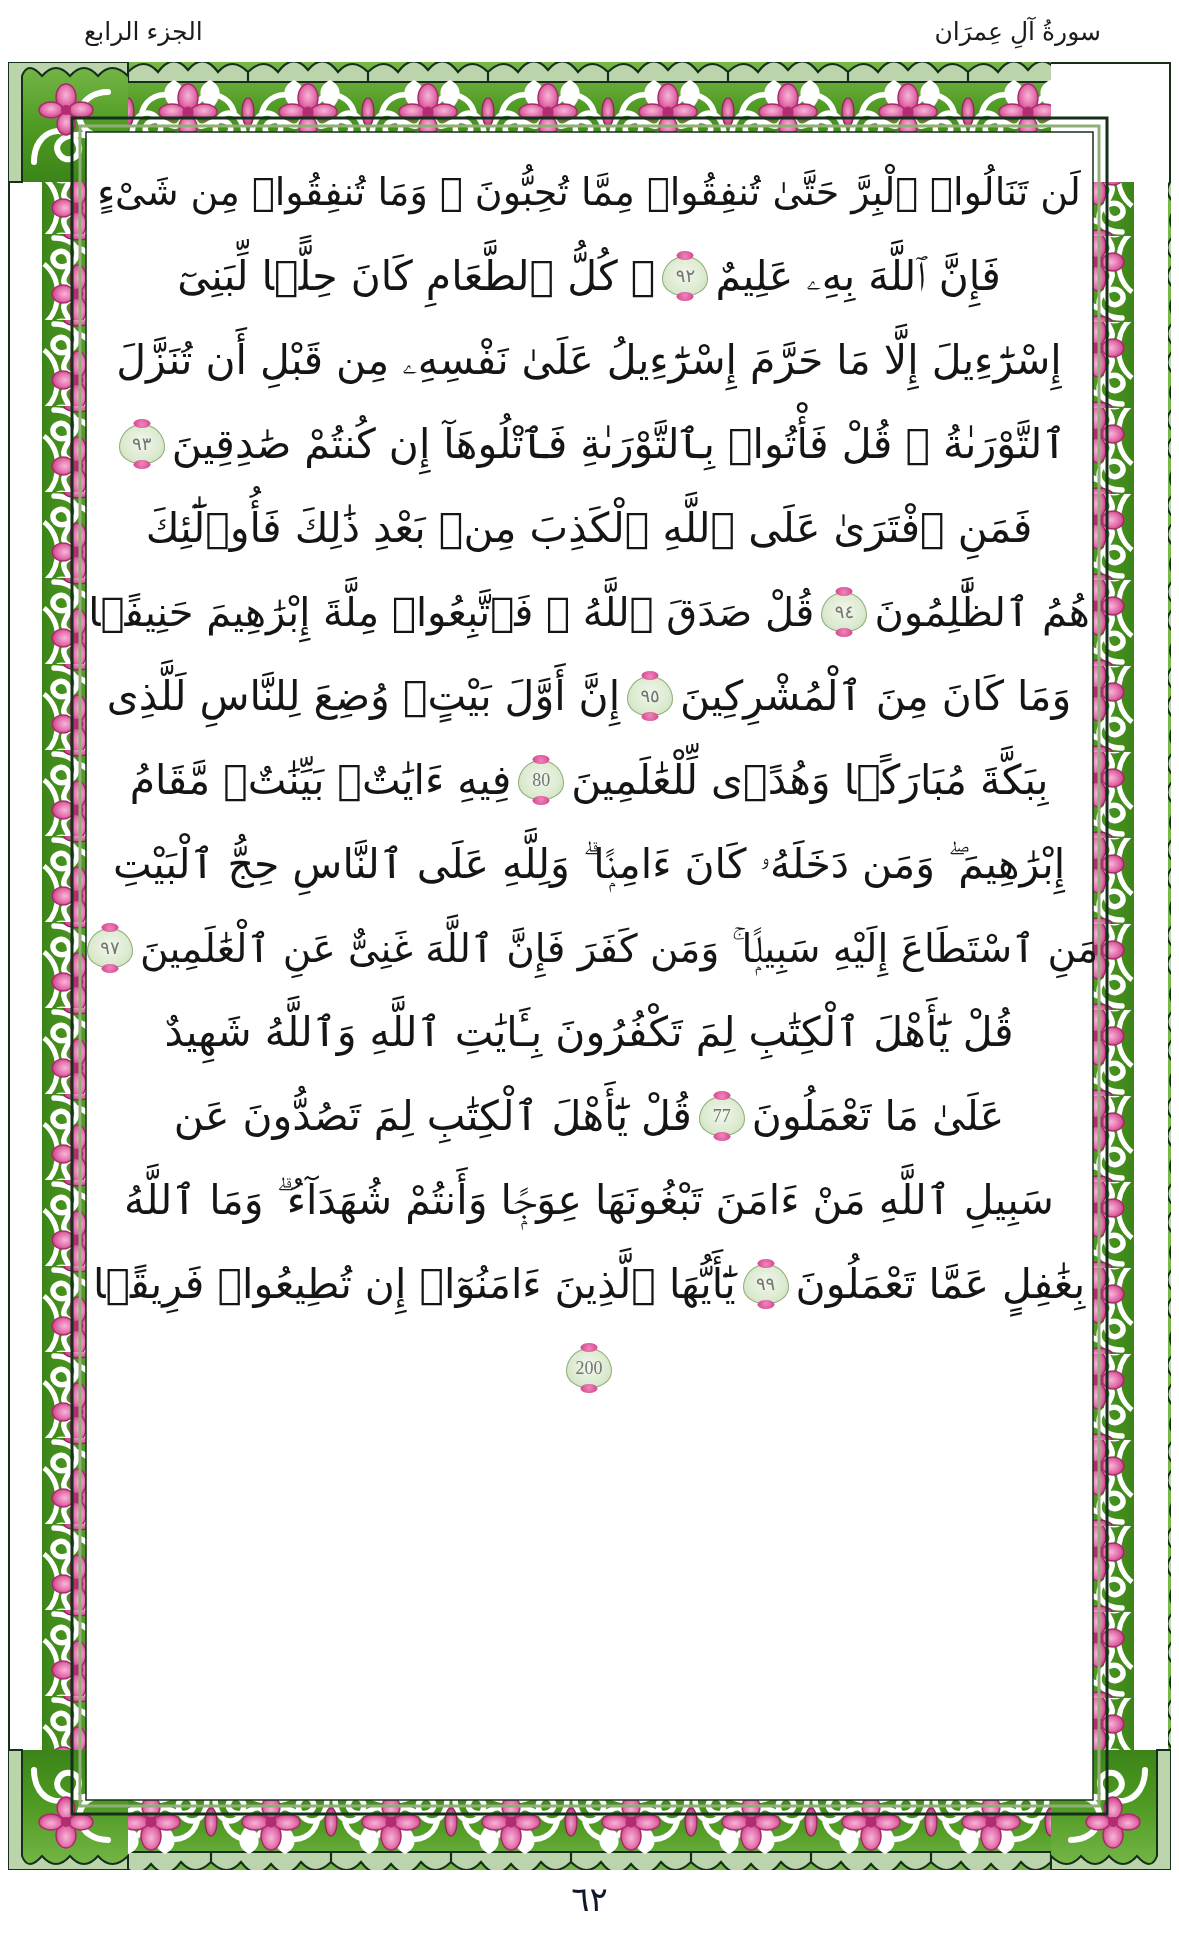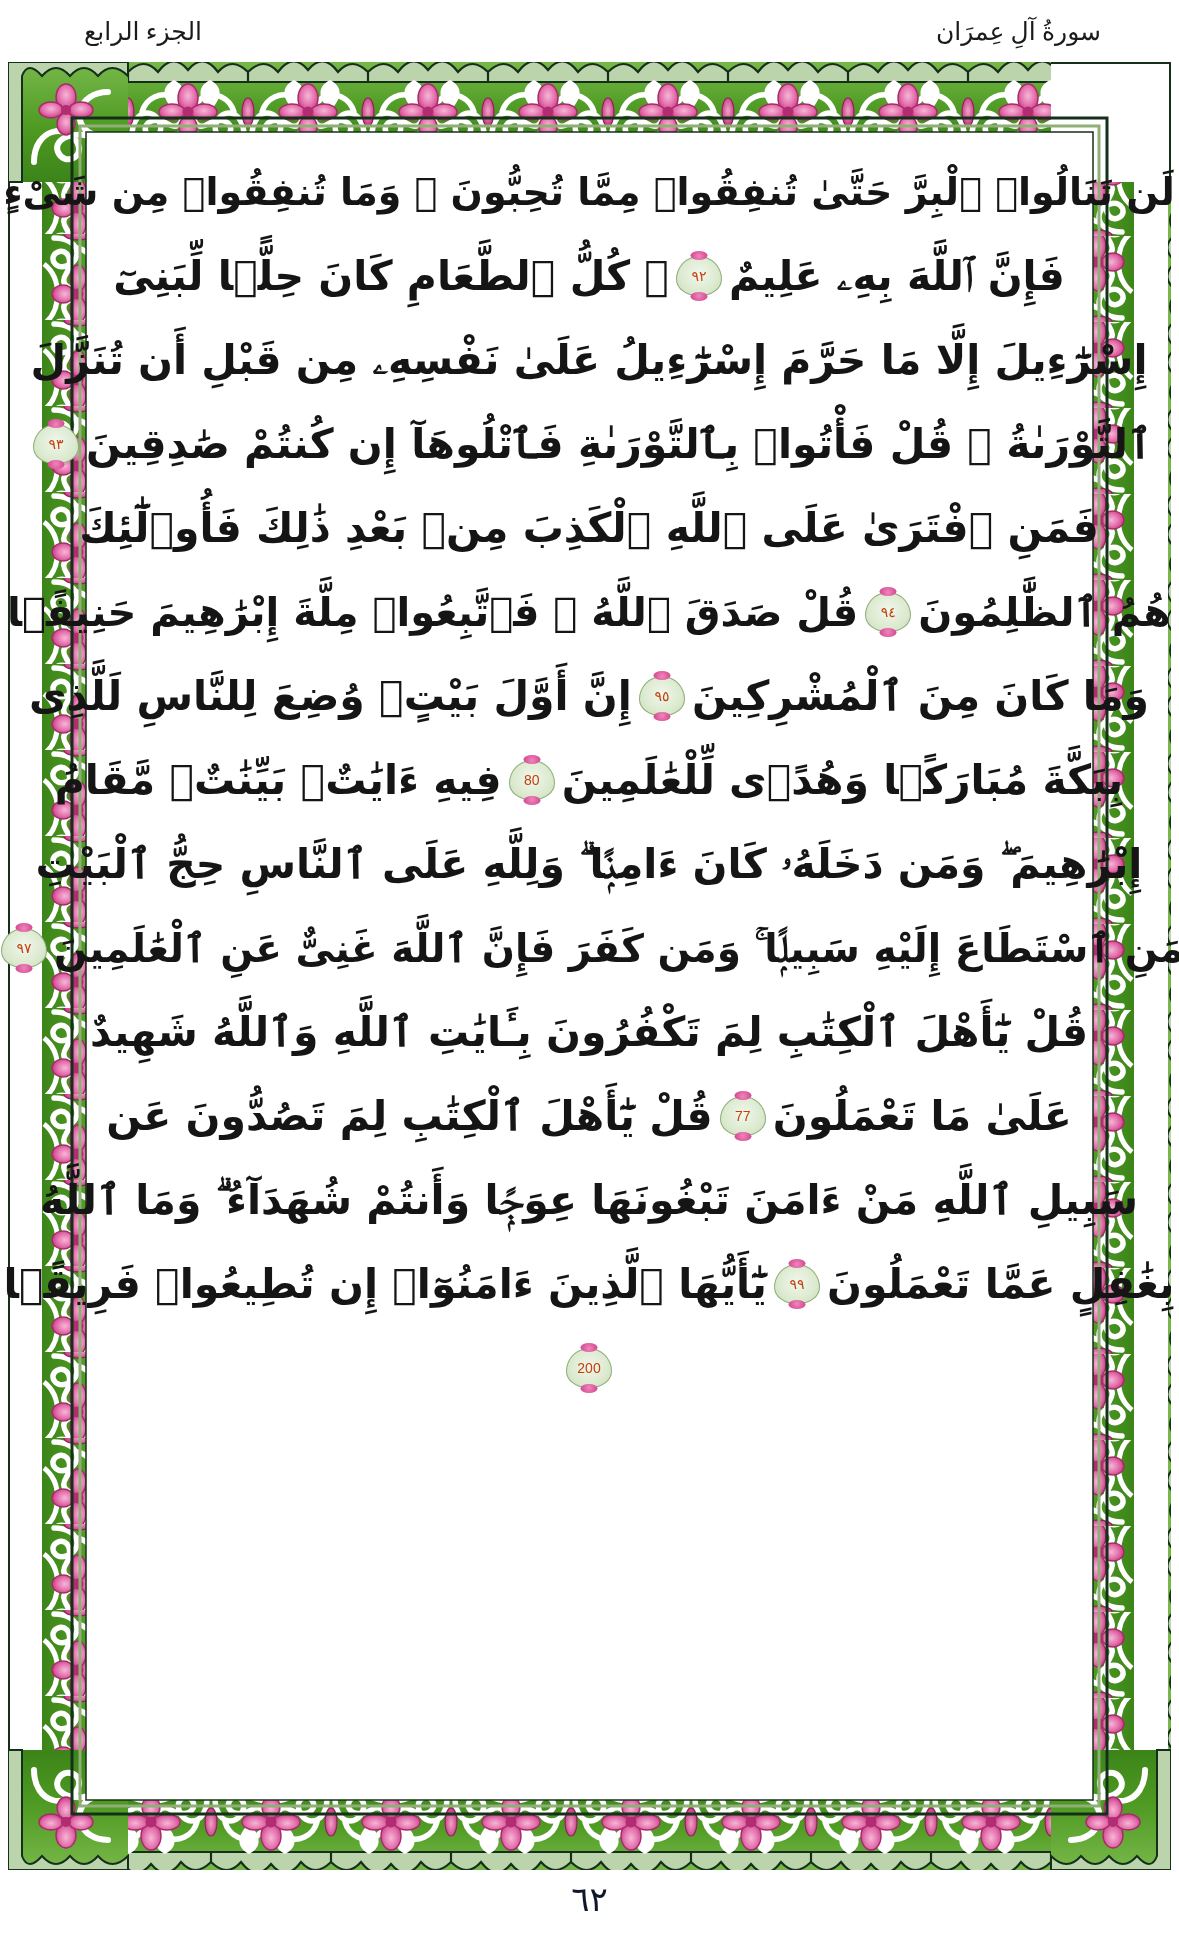--- a/index.html
+++ b/index.html
@@ -13,21 +13,21 @@
   }
 
   
   .page-header{
     position:absolute;top:0;left:0;right:0;height:58px;
     display:flex;align-items:center;justify-content:space-between;
     padding:4px 78px 0 84px;
     box-sizing:border-box;
   }
   .header-text{
-    font-family:Liberation Serif, serif;
+    font-family:Liberation Sans, sans-serif;
     font-size:25px;color:#1b1b1b;white-space:nowrap;
     line-height:1;font-weight:400;
   }
   .header-left{direction:rtl;text-align:right;}
   .header-right{direction:rtl;}
 
   
   .frame{
     position:absolute;
     left:8px;top:62px;
@@ -48,21 +48,21 @@
     height:84px;
     display:flex;align-items:center;justify-content:center;
     font-family:"DejaVu Sans", sans-serif;
     font-size:41px;
     color:#151515;
     white-space:nowrap;
     letter-spacing:0px;
     line-height:1;
     direction:rtl;
   }
-  .q-line span.txt{display:inline-block;font-weight:bold;}
+  .q-line span.txt{display:inline-block;}
 
   
   .ayah-mark{
     display:inline-flex;align-items:center;justify-content:center;
     width:46px;height:40px;margin:0 7px;
     position:relative;vertical-align:middle;
     flex:0 0 auto;
   }
   .ayah-mark .disc{
     position:absolute;inset:0;
@@ -75,22 +75,22 @@
   .ayah-mark .petal-bot{
     position:absolute;left:50%;transform:translateX(-50%);
     width:17px;height:9px;
     background:radial-gradient(circle at 50% 50%, #e playing, #d94f96 0%, #c3357d 100%);
     border-radius:50%;
   }
   .ayah-mark .petal-top{top:-5px;background:radial-gradient(circle at 50% 60%, #ef86bc 0%, #cf3d87 100%);}
   .ayah-mark .petal-bot{bottom:-5px;background:radial-gradient(circle at 50% 40%, #ef86bc 0%, #cf3d87 100%);}
   .ayah-mark .num{
     position:relative;z-index:3;
-    font-family:Liberation Sans, sans-serif;
-    font-size:14px;color:#c2410c;line-height:1;
+    font-family:Liberation Serif, serif;
+    font-size:18px;color:#737373;line-height:1;
     direction:rtl;
   }
 
   
   .page-number{
     position:absolute;
     left:0;right:0;bottom:18px;
     text-align:center;
     font-family:"DejaVu Sans", sans-serif;
     font-size:34px;color:#0f172a;

